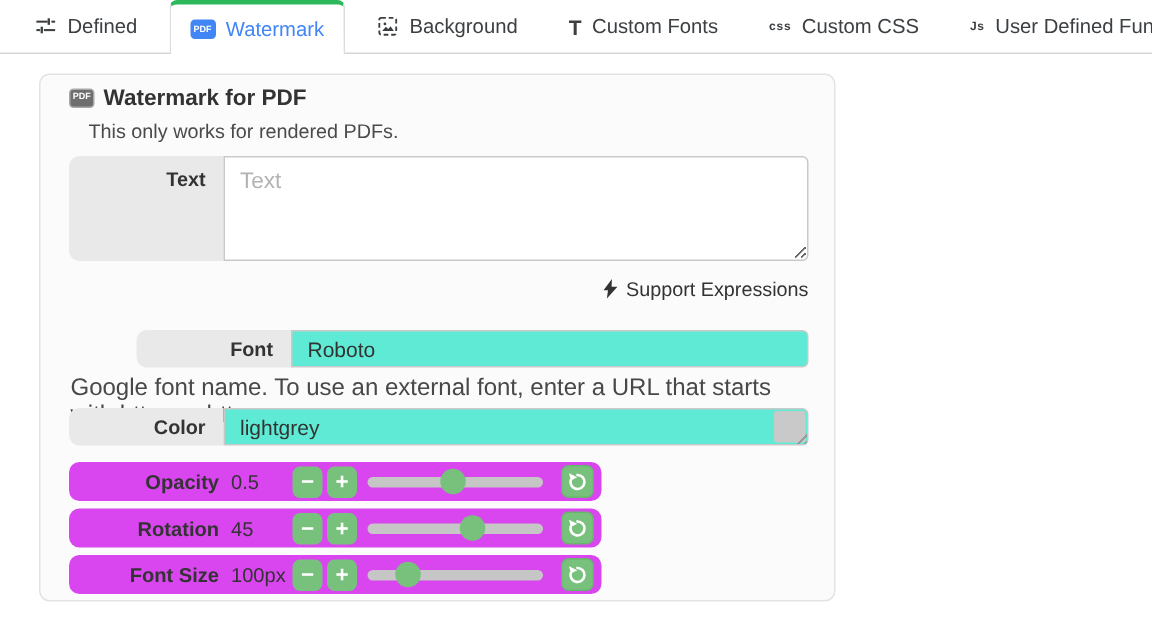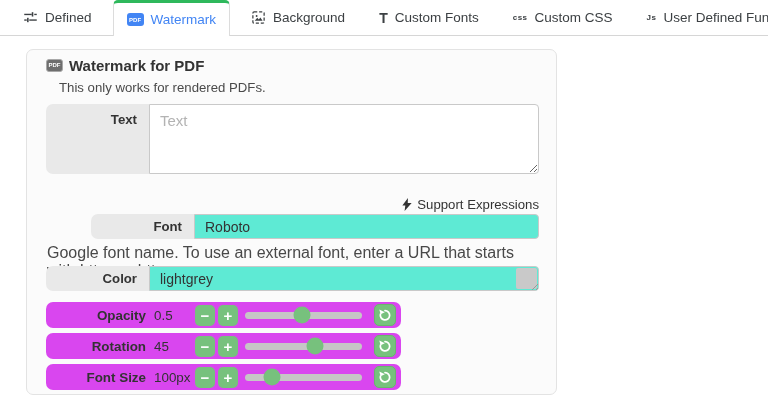--- a/index.html
+++ b/index.html
@@ -78,25 +78,25 @@
   textarea.wm-text::placeholder { color:#b3b3b3; }
 
   .single { height:25px; margin-top:7px; }
   .single .ig-label { line-height:25px; }
   .form-input {
     flex:1; min-width:0;
     border:1px solid #c9c9c9; border-radius:0 4px 4px 0;
     padding:0 10px; background:#5eead4;
     font-family:inherit; font-size:14px; color:#333; outline:none;
   }
-  .font-group { margin-top:2px;padding-left:45px; }
+  .font-group { margin-top:20px;padding-left:45px; }
 
   .support-row {
     display:flex; justify-content:flex-end; align-items:center; gap:5px;
-    margin-top:23px; height:15px; font-size:13.2px; color:#333;
+    margin-top:11px; height:15px; font-size:13.2px; color:#333;
   }
   .help { margin:5px 0 0 1px; height:15px; font-size:16px; color:#484848; }
 
   .color-wrap { position:relative; flex:1; display:flex; }
   .color-wrap .form-input { padding-right:32px; width:100%; }
   .swatch { position:absolute; right:2px; top:2px; bottom:2px; width:21px; border-radius:2px; }
   .grip {
     position:absolute; right:1px; bottom:1px; width:9px; height:9px;
     background:repeating-linear-gradient(135deg, transparent 0 2px, #9a9a9a 2px 3px);
     clip-path:polygon(100% 0, 100% 100%, 0 100%);

